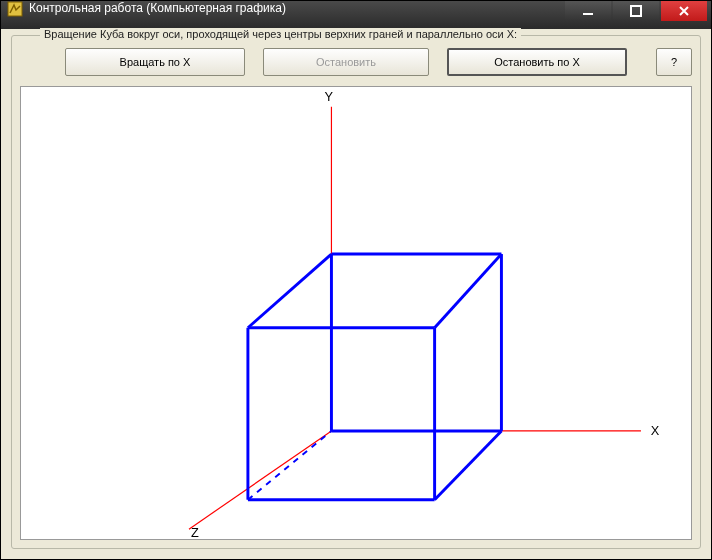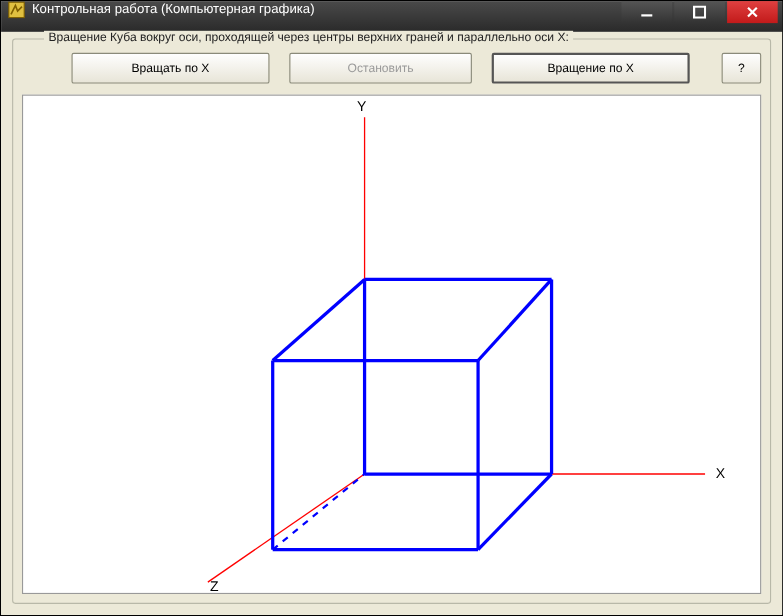--- a/index.html
+++ b/index.html
@@ -165,21 +165,21 @@
     </div>
   </div>
 
   <div class="client">
     <div class="groupbox">
       <div class="groupbox-legend">Вращение Куба вокруг оси, проходящей через центры верхних граней и параллельно оси X:</div>
 
       <div class="button-row">
         <button class="btn primary">Вращать по X</button>
         <button class="btn secondary" disabled="">Остановить</button>
-        <button class="btn tertiary">Вращение по X</button>
+        <button class="btn tertiary">Остановить по X</button>
         <button class="btn help">?</button>
       </div>
 
       <div class="canvas-wrap">
         <svg viewBox="0 0 660 460">
 
           <line x1="305" y1="350" x2="620" y2="350" stroke="#ff0000" stroke-width="1.2"></line>
           <line x1="305" y1="350" x2="305" y2="20" stroke="#ff0000" stroke-width="1.2"></line>
           <line x1="305" y1="350" x2="160" y2="450" stroke="#ff0000" stroke-width="1.2"></line>
 

